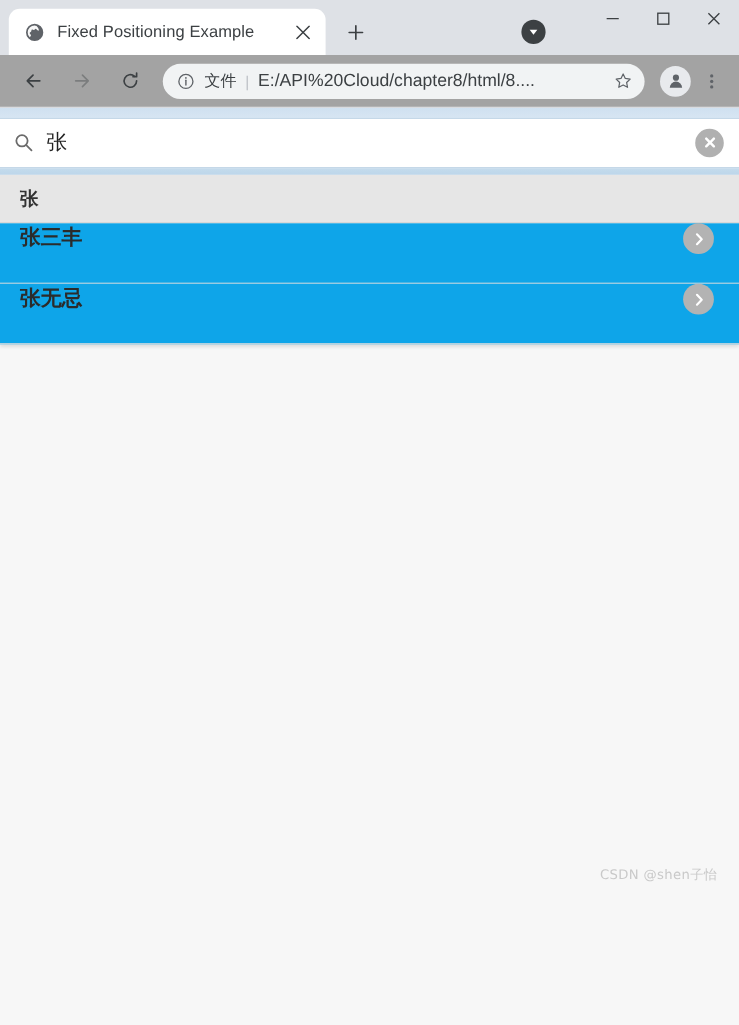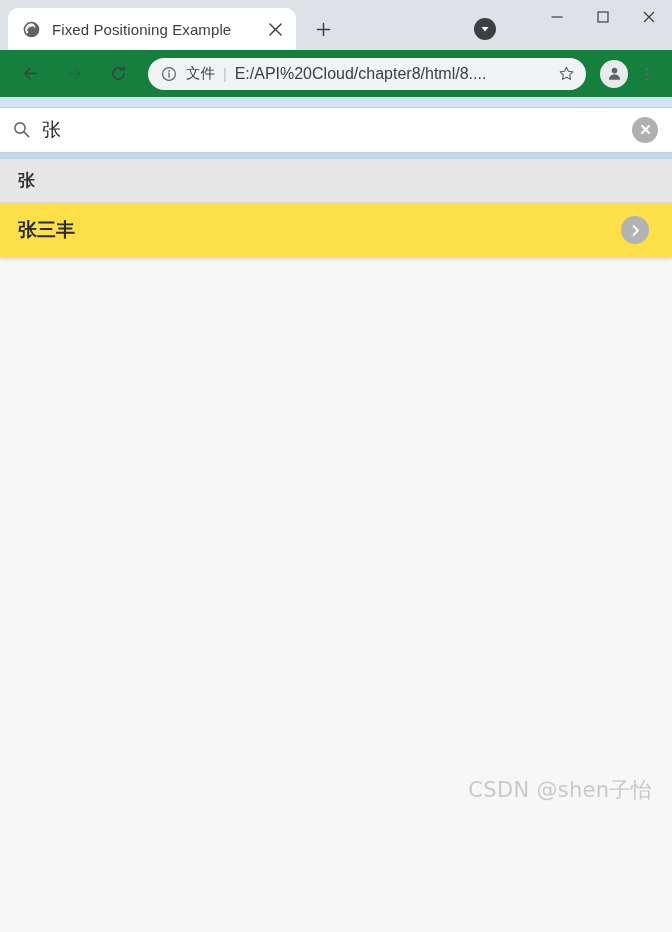--- a/index.html
+++ b/index.html
@@ -115,21 +115,21 @@
     border-radius: 50%;
     background: #3c4043;
     display: flex;
     align-items: center;
     justify-content: center;
   }
 
   
   .toolbar {
     height: 48px;
-    background: #15803d;
+    background: #a3a3a3;
     display: flex;
     align-items: center;
     padding: 0 8px;
     box-sizing: border-box;
     flex: 0 0 auto;
     border-bottom: 1px solid #dadce0;
   }
 
   .nav-btn {
     width: 34px;
@@ -287,24 +287,23 @@
     align-items: center;
     padding-left: 18px;
     box-sizing: border-box;
     font-size: 17px;
     font-weight: bold;
     color: #333333;
     font-family: "DejaVu Sans", "Liberation Sans", sans-serif;
   }
   .list-row {
     height: 55px;
-    background: #fde047;
+    background: #0ea5e9;
     border-bottom: 1px solid #dddddd;
     display: flex;
-    align-items: center;
     padding: 0 23px 0 18px;
     box-sizing: border-box;
   }
   .list-label {
     flex: 1 1 auto;
     font-size: 19px;
     font-weight: bold;
     color: #2b2b2b;
     font-family: "DejaVu Sans", "Liberation Sans", sans-serif;
   }
@@ -316,21 +315,21 @@
     background: #b3b3b3;
     display: flex;
     align-items: center;
     justify-content: center;
   }
 
   .watermark {
     position: absolute;
     right: 20px;
     bottom: 12px;
-    font-size: 21px;
+    font-size: 12px;
     color: #c9c9c9;
     letter-spacing: 0.3px;
     font-family: "DejaVu Sans", "Liberation Sans", sans-serif;
     user-select: none;
   }
 </style>
 </head>
 <body>
 
 <div class="browser">
@@ -464,20 +463,28 @@
 
       <div class="list-row">
         <span class="list-label">张三丰</span>
         <span class="row-chevron">
           <svg width="15" height="15" viewBox="0 0 16 16">
             <path d="M6 3.2 L10.6 8 L6 12.8" fill="none" stroke="#ffffff" stroke-width="2.1" stroke-linecap="round" stroke-linejoin="round"></path>
           </svg>
         </span>
       </div>
 
+      <div class="list-row">
+        <span class="list-label">张无忌</span>
+        <span class="row-chevron">
+          <svg width="15" height="15" viewBox="0 0 16 16">
+            <path d="M6 3.2 L10.6 8 L6 12.8" fill="none" stroke="#ffffff" stroke-width="2.1" stroke-linecap="round" stroke-linejoin="round"></path>
+          </svg>
+        </span>
+      </div>
 
 
     </div>
 
     <div class="watermark">CSDN @shen子怡</div>
 
   </div>
 </div>
 
 </body></html>

